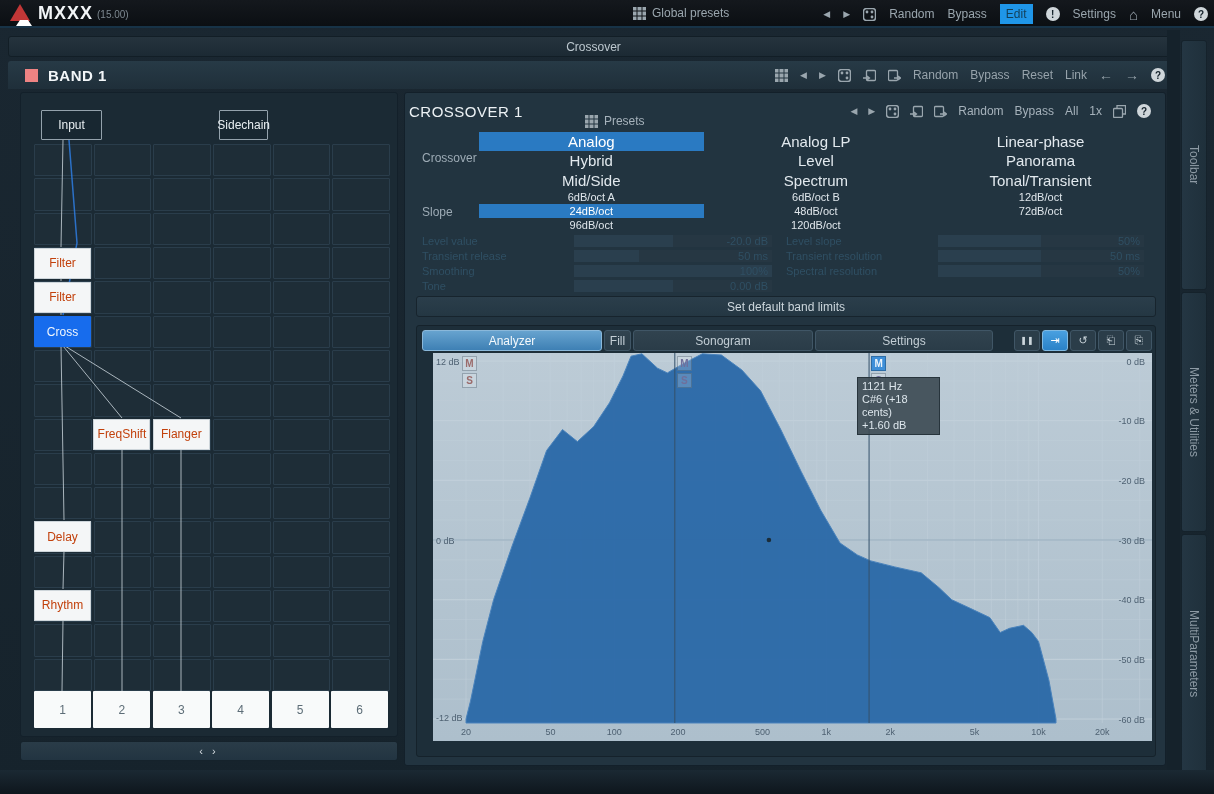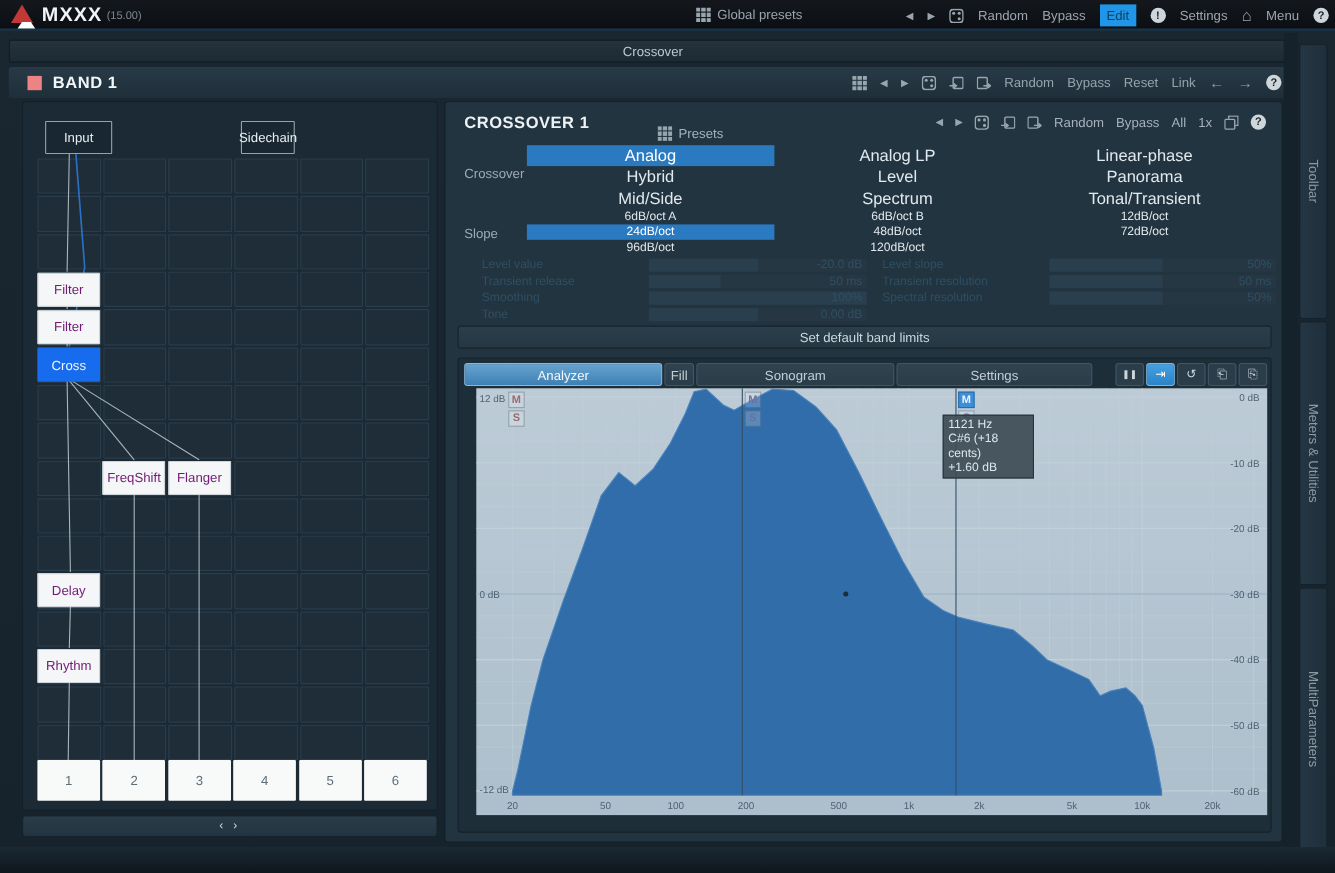--- a/index.html
+++ b/index.html
@@ -40,48 +40,48 @@
   
   #leftpanel { left:20px; top:92px; width:378px; height:645px; background:#1b2a34; border-radius:3px;
     border:1px solid #13202a; }
   #lgrid { position:absolute; left:13px; top:51px; width:356px; height:547px; display:grid;
     grid-template-columns:repeat(6,1fr); grid-template-rows:repeat(16,1fr); gap:2px; }
   .cell { border:1px solid #2a3d4b; background:rgba(255,255,255,0.015); border-radius:1px; }
   #lsvg { position:absolute; left:0; top:0; width:378px; height:645px; pointer-events:none; }
   .node { position:absolute; display:flex; align-items:center; justify-content:center; font-size:12px;
     border-radius:1px; }
   .node.io { border:1px solid #94a2ac; color:#e8eef1; background:rgba(20,32,42,.3); }
-  .node.module { background:#f4f6f7; color:#701a75; box-shadow:0 0 0 1px #cdd5da inset; }
+  .node.module { background:#f4f6f7; color:#c2410c; box-shadow:0 0 0 1px #cdd5da inset; }
   .node.selected { background:#176ced; color:#f0f6fc; }
   .node.output { background:#f8fafa; color:#5d6d77; }
   #lscroll { left:20px; top:741px; width:378px; height:20px; background:linear-gradient(#2a3c48,#223441);
     border-radius:3px; border:1px solid #15222b; display:flex; align-items:center; justify-content:center;
     color:#d6dde2; font-size:11px; letter-spacing:3px; }
 
   
   #rpanel { left:404px; top:92px; width:762px; height:674px; background:#223440; border-radius:3px;
     border:1px solid #13202a; }
   #xhdr { position:absolute; left:0; top:5px; width:100%; height:26px; display:flex; align-items:center;
     color:#a6b2bb; font-size:12px; }
-  #xhdr .xt { font-size:15px; font-weight:bold; color:#edf2f5; letter-spacing:.5px; margin-left:17px;text-align:center; }
+  #xhdr .xt { font-size:15px; font-weight:normal; color:#edf2f5; letter-spacing:.5px; margin-left:4px;text-align:center; }
   #xhdr .presets { display:flex; gap:6px; align-items:center; margin-left:62px;margin-top:20px; }
   #xtools { margin-left:auto; display:flex; align-items:center; gap:11px; padding-right:14px; }
 
   .optlabel { position:absolute; left:17px; color:#9dabb5; font-size:12px; }
   #xops { position:absolute; left:74px; top:39px; width:674px; display:flex; }
   #slops { position:absolute; left:74px; top:97px; width:674px; display:flex; }
   .ocol { width:224.6px; display:flex; flex-direction:column; }
   .opt { height:19.3px; display:flex; align-items:center; justify-content:center; color:#e2e9ee;
     font-size:15px; }
   .opt.sel { background:#2a7ac2; color:#fff;text-align:right; }
   .sopt { height:14px; display:flex; align-items:center; justify-content:center; color:#dfe6eb;
     font-size:11px; }
   .sopt.sel { background:#2a7ac2; color:#fff; }
 
-  #params { position:absolute; left:16px; top:141px; width:100%; height:60px; }
+  #params { position:absolute; left:0; top:141px; width:100%; height:60px; }
   .pcol { position:absolute; top:0; display:flex; flex-direction:column; gap:1px; }
   .prow { display:flex; align-items:center; height:14px; }
   .plabel { width:152px; color:#2f4f63; font-size:11px; }
   .ptrack { flex:1; height:12px; background:rgba(255,255,255,0.018); position:relative; }
   .pfill { position:absolute; left:0; top:0; bottom:0; background:rgba(70,115,150,0.14); }
   .pval { position:absolute; right:4px; top:0; line-height:12px; color:#2f4f63; font-size:11px; }
 
   #setdef { position:absolute; left:11px; top:203px; width:740px; height:21px;
     background:linear-gradient(#2b3e4b,#243743); border:1px solid #17242d; border-radius:3px;
     display:flex; align-items:center; justify-content:center; color:#ccd6dc; font-size:12px; }

